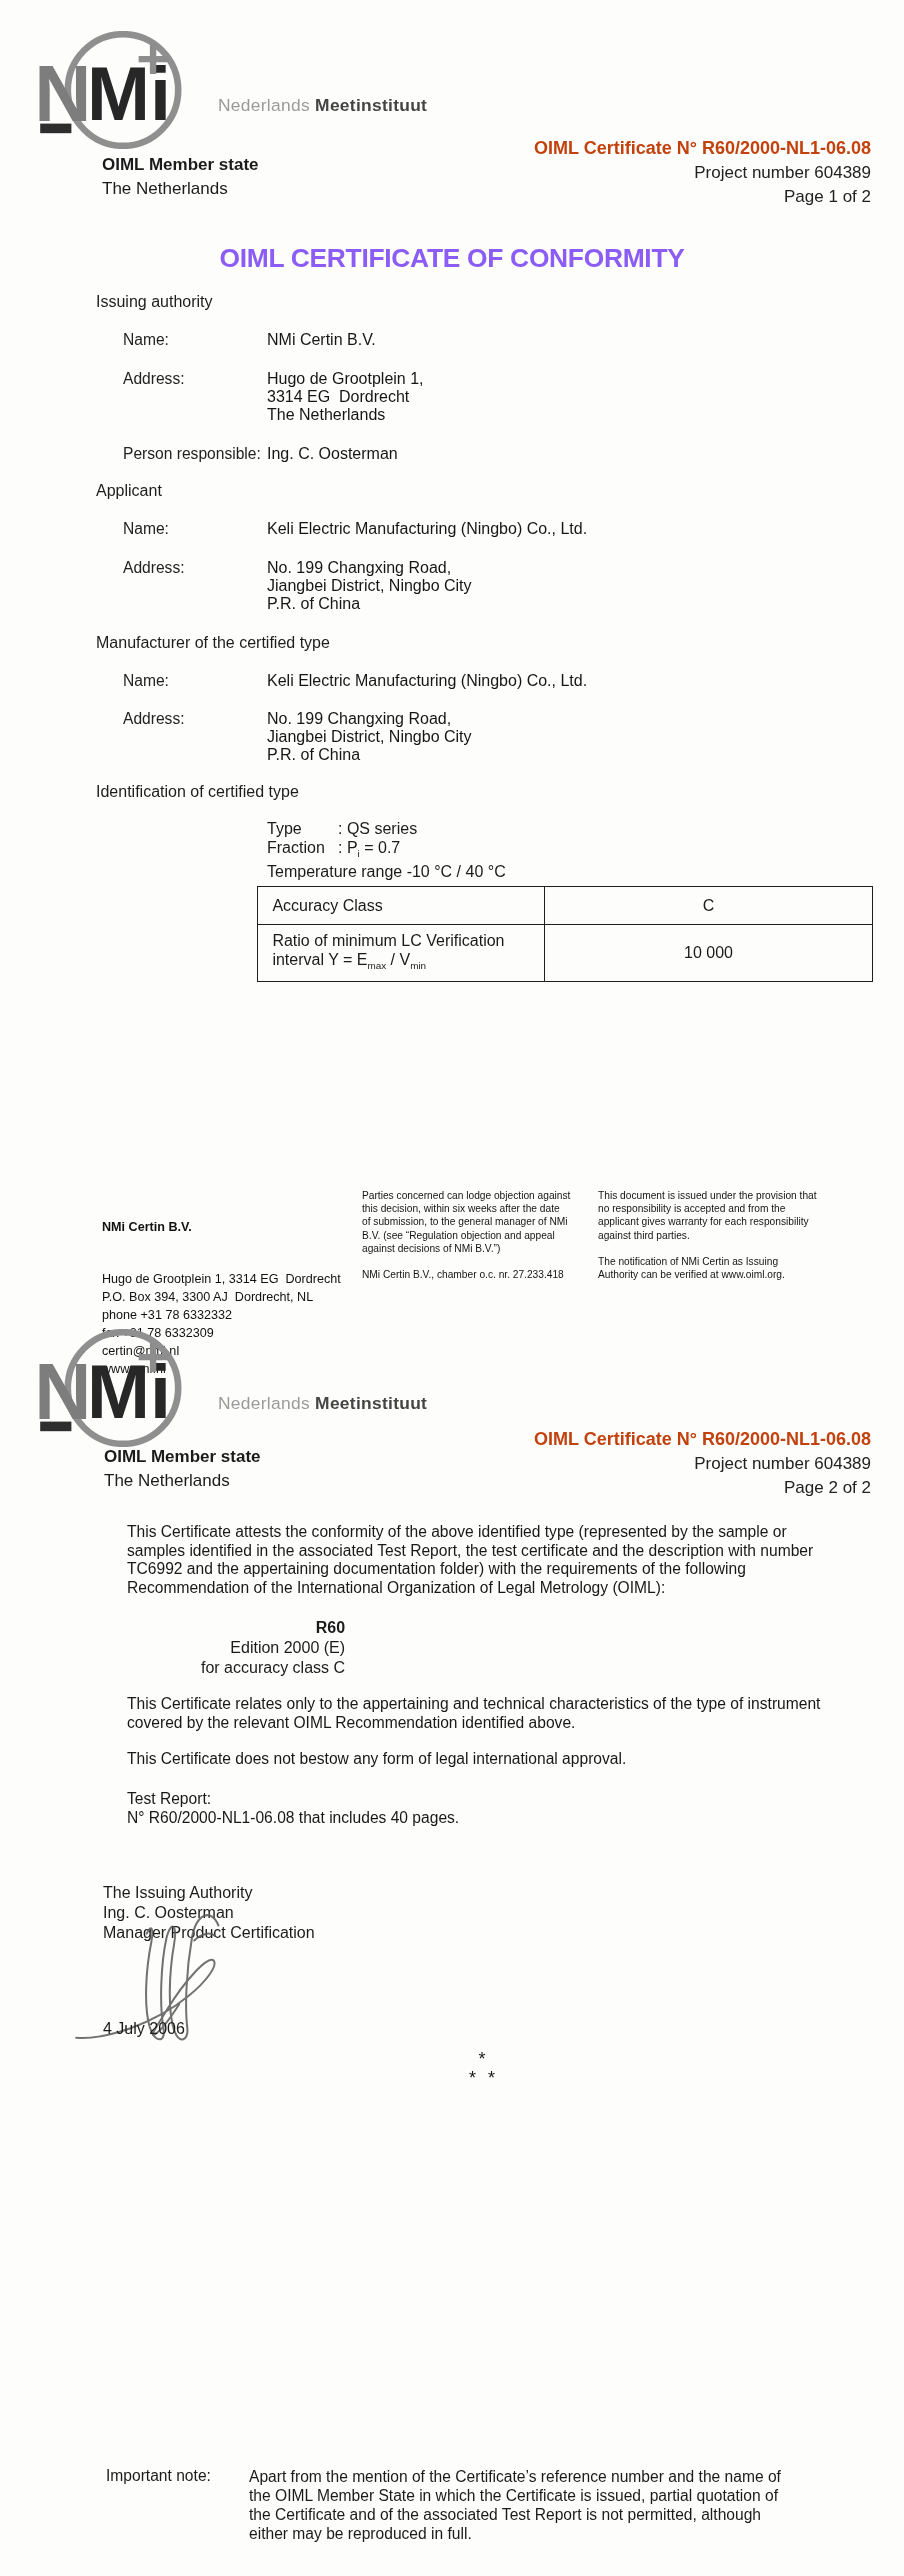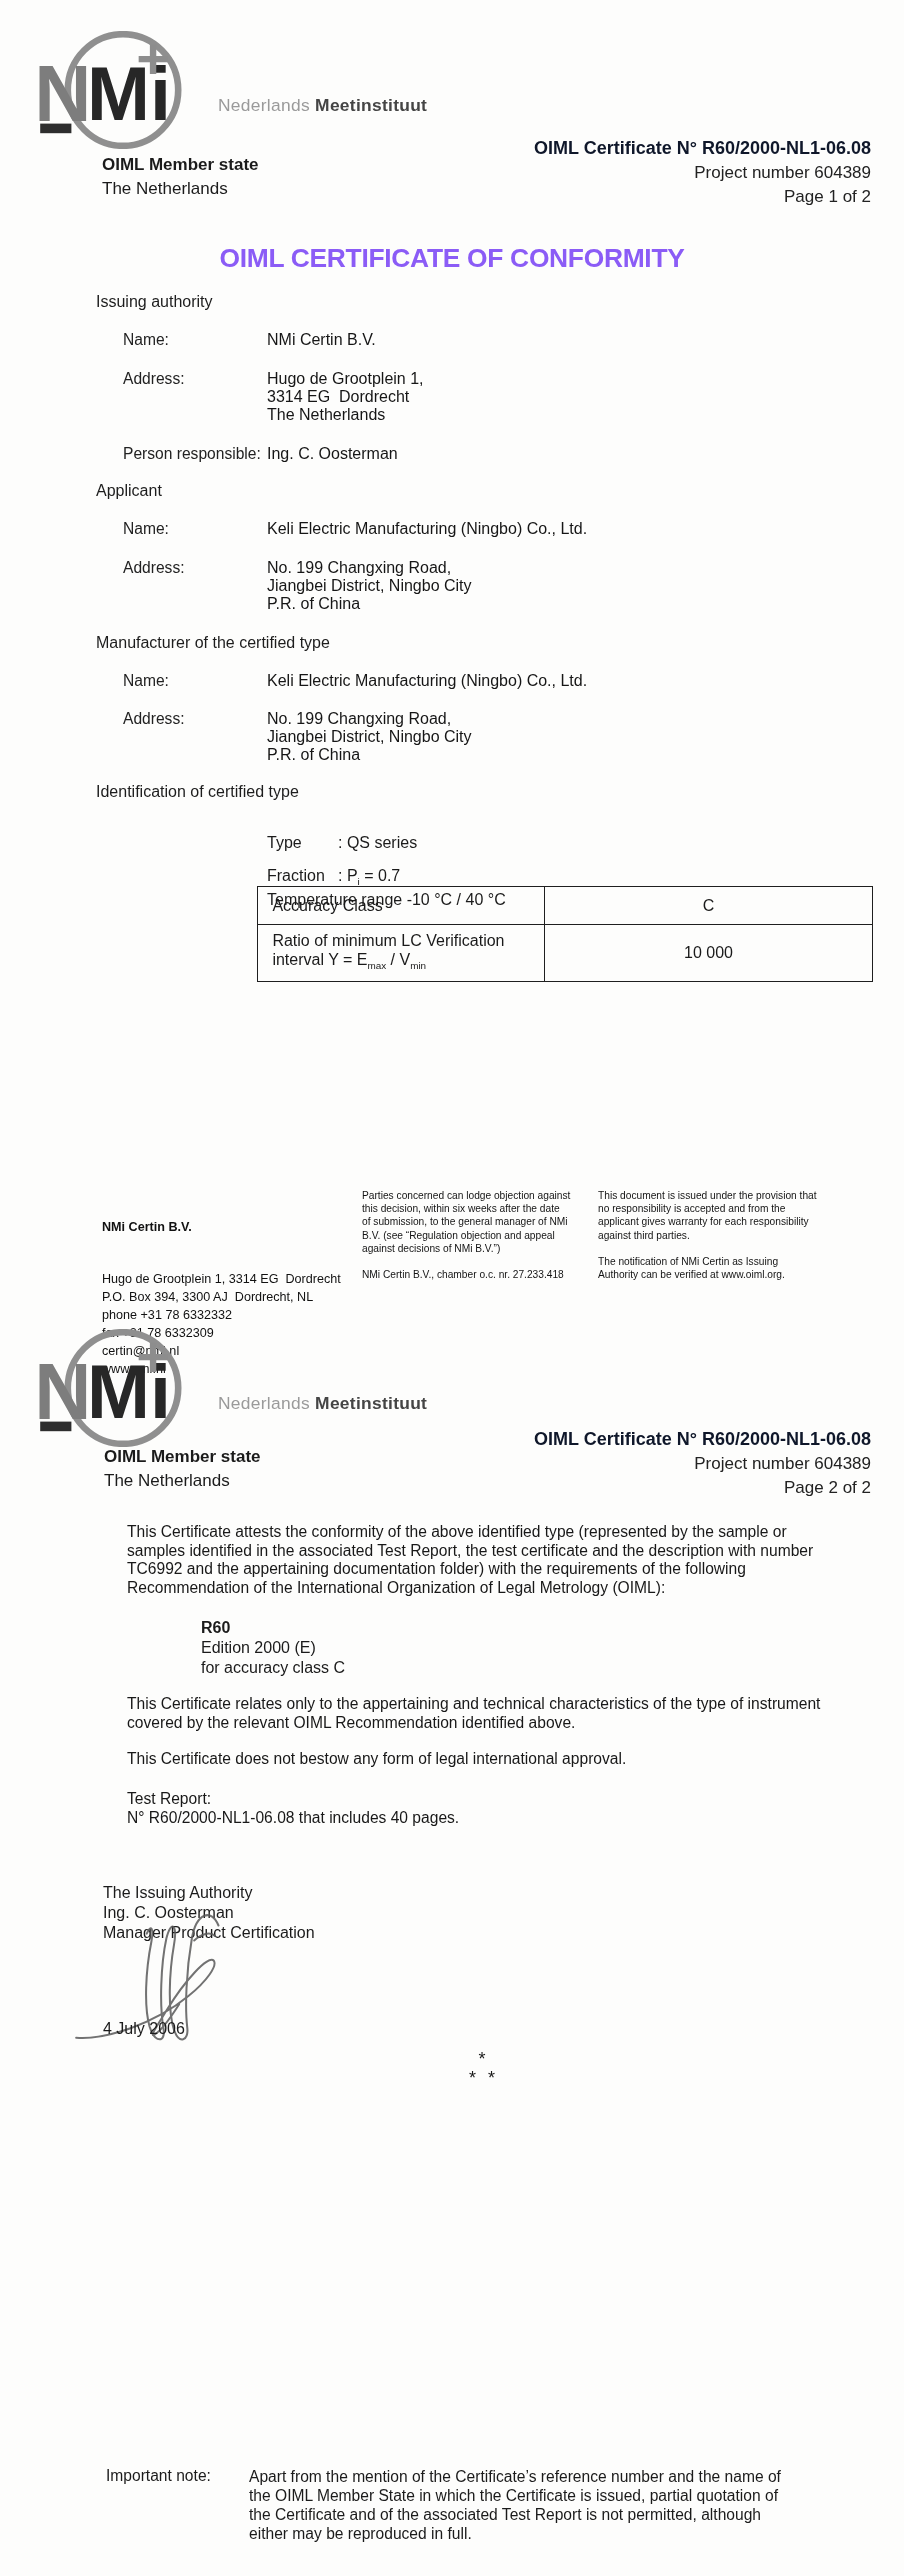--- a/index.html
+++ b/index.html
@@ -15,58 +15,58 @@
   .nmi-logo{position:absolute;left:33px;width:150px;height:118px;}
   .logo-n{font:700 132px "Liberation Sans",sans-serif;fill:#7d7d7d;}
   .logo-mi{font:700 126px "Liberation Sans",sans-serif;fill:#272727;}
   .logo-plus{font:700 96px "Liberation Sans",sans-serif;fill:#8d8d8d;}
   .tagline{position:absolute;left:218px;font-size:17.4px;letter-spacing:0.3px;}
   .tagline .light{color:#9a9a9a;}
   .tagline .bold{color:#454545;font-weight:700;}
 
   
   .hdr-right{position:absolute;right:33px;text-align:right;}
-  .cert-no{font-size:18px;font-weight:700;color:#0f172a;}
+  .cert-no{font-size:18px;font-weight:700;color:#c2410c;}
   .hdr-sub{font-size:17px;margin-top:4.2px;color:#222;}
   .member-block{position:absolute;left:102px;}
   .member-label{font-size:17px;font-weight:700;}
   .member-value{font-size:17px;margin-top:4.2px;}
 
   .doc-title{position:absolute;left:0;width:100%;text-align:center;
     font-size:26.4px;font-weight:700;letter-spacing:-0.3px;color:#8b5cf6;}
 
   
   .section-heading{position:absolute;left:96px;font-size:16px;color:#1d1d1d;}
   .row{position:absolute;left:0;width:100%;font-size:16px;}
   .row .lbl{position:absolute;left:123px;font-size:15.6px;color:#222;}
   .row .val{position:absolute;left:267px;color:#161616;}
   .lines > div{line-height:18px;}
 
   .ident{position:absolute;left:267px;font-size:16px;}
   .ident-line{line-height:18.6px;}
-  .ident-label{display:inline-block;width:71px;margin-top:14px;}
+  .ident-label{display:inline-block;width:71px;}
   .sub{font-size:0.62em;vertical-align:sub;}
 
   
   .spec-table{position:absolute;left:257px;top:886px;border-collapse:collapse;
     table-layout:fixed;width:616px;font-size:16px;color:#1a1a1a;}
   .spec-table td{border:1.8px solid #1f1f1f;vertical-align:middle;}
   .spec-table td.tlbl{padding:6px 10.8px 6px 14.4px;line-height:19px;}
   .spec-table td.tval{text-align:center;}
 
   
   .foot-col1{position:absolute;left:102px;top:1185px;font-size:12.6px;line-height:17px;color:#111;}
   .foot-col1 .org{font-weight:700;}
   .foot-col2{position:absolute;left:362px;top:1189px;width:228px;font-size:10.2px;line-height:13.2px;color:#141414;}
   .foot-col3{position:absolute;left:598px;top:1189px;width:237px;font-size:10.2px;line-height:13.2px;color:#141414;}
   .foot-gap{height:13.2px;}
 
   
   .para{position:absolute;left:103px;font-size:15.6px;line-height:18.6px;color:#181818;margin-left:24px;}
-  .r60{position:absolute;left:201px;font-size:16px;line-height:20px;}
+  .r60{position:absolute;left:201px;font-size:16px;line-height:20px;text-align:right;}
   .r60 > div:first-child{font-weight:700;}
   .sig-block{position:absolute;left:103px;font-size:16px;line-height:20px;}
   .signature{position:absolute;left:66px;top:1885px;width:180px;height:162px;pointer-events:none;}
   .date-line{position:absolute;left:103px;font-size:16px;}
   .asterisk{position:absolute;width:108px;left:428px;text-align:center;font-size:18px;color:#1a1a1a;}
   .asterisk.two{word-spacing:7.2px;}
   .note-label{position:absolute;left:106px;font-size:15.6px;}
   .note-text{position:absolute;left:249px;font-size:15.6px;line-height:19px;}
 </style>
 </head>

